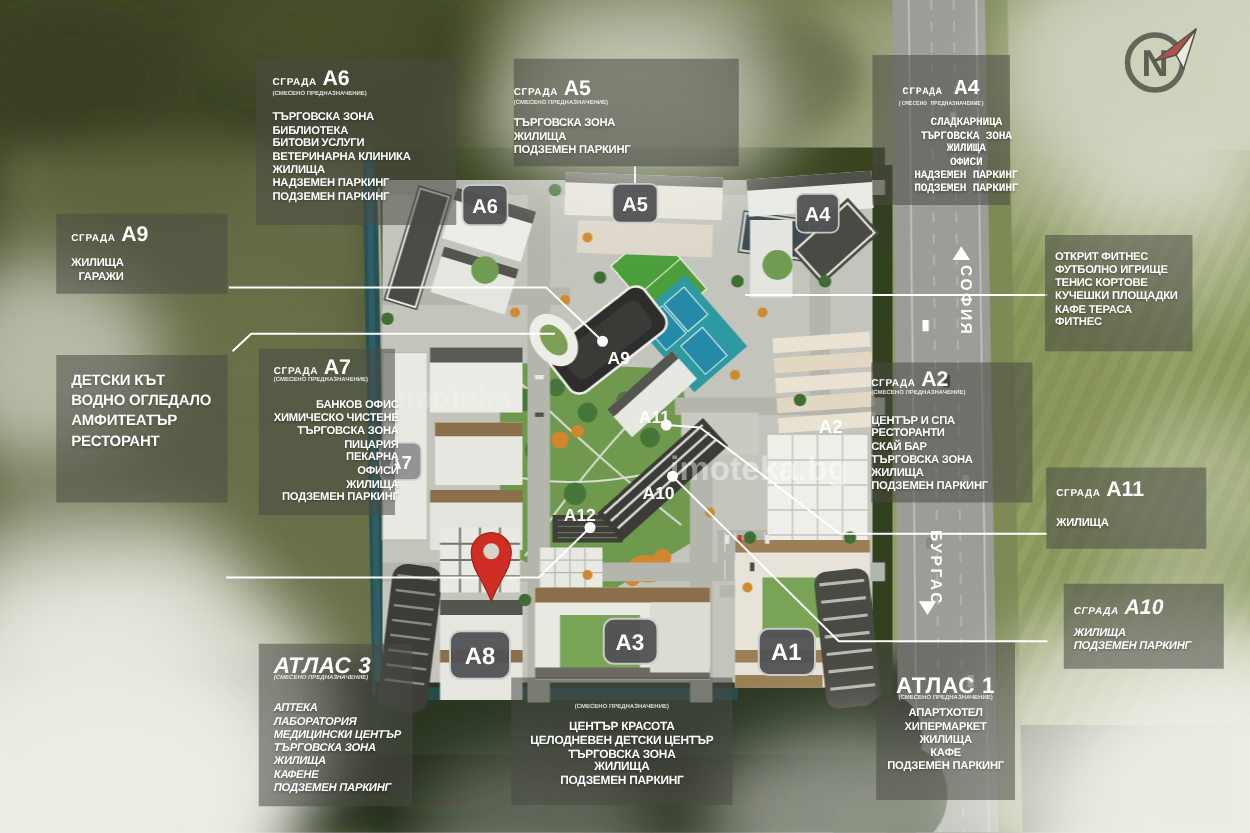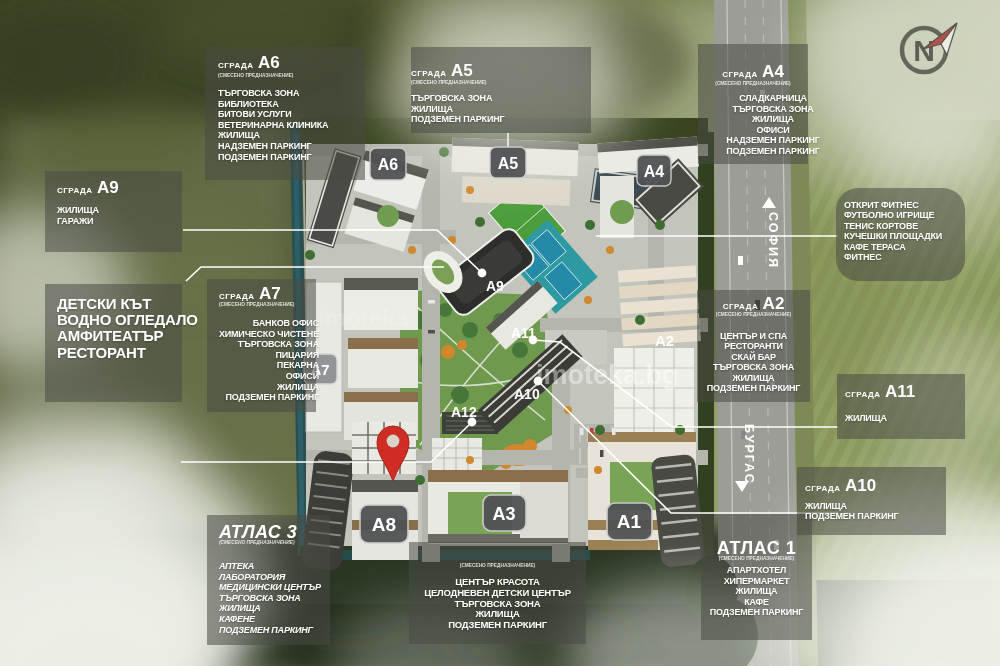--- a/index.html
+++ b/index.html
@@ -436,39 +436,39 @@
   </div>
 
   <div class="box" style="left:411px;top:47px;width:180px;height:86px;text-align:left;">
     <div class="abs" style="left:0;top:14px;width:100%;"><span class="t1">СГРАДА</span> <span class="t2">A5</span></div>
     <div class="abs sub" style="left:0;top:33px;width:100%;">(СМЕСЕНО ПРЕДНАЗНАЧЕНИЕ)</div>
     <div class="abs items" style="left:0;top:46px;width:100%;">ТЪРГОВСКА ЗОНА
 ЖИЛИЩА
 ПОДЗЕМЕН ПАРКИНГ</div>
   </div>
 
-  <div class="box" style="left:698px;top:44px;width:110px;height:120px;text-align:center;">
+  <div class="box" style="left:698px;top:44px;width:110px;height:120px;text-align:center;font-family:Liberation Mono, monospace;">
     <div class="abs" style="left:0;top:18px;width:100%;"><span class="t1">СГРАДА</span> <span class="t2">A4</span></div>
     <div class="abs sub" style="left:0;top:37px;width:100%;">(СМЕСЕНО ПРЕДНАЗНАЧЕНИЕ)</div>
     <div class="abs items" style="left:0;top:49px;width:100%;padding-left:20px;">СЛАДКАРНИЦА
 ТЪРГОВСКА ЗОНА
 ЖИЛИЩА
 ОФИСИ
 НАДЗЕМЕН ПАРКИНГ
 ПОДЗЕМЕН ПАРКИНГ</div>
   </div>
 
-  <div class="box" style="left:45px;top:171px;width:137px;height:81px;">
+  <div class="box" style="left:45px;top:171px;width:137px;height:64px;text-align:right;">
     <div class="abs" style="left:12px;top:7px;"><span class="t1">СГРАДА</span> <span class="t2">A9</span></div>
     <div class="abs items" style="left:12px;top:34px;">ЖИЛИЩА
 ГАРАЖИ</div>
   </div>
 
   <div class="box" style="left:45px;top:284px;width:137px;height:118px;">
-    <div class="abs" style="left:12px;top:12px;font-weight:bold;font-size:15px;line-height:16.2px;letter-spacing:-0.2px;white-space:pre;text-shadow:0 1px 2px rgba(0,0,0,0.3);">ДЕТСКИ КЪТ
+    <div class="abs" style="left:12px;top:12px;font-weight:bold;font-size:12px;line-height:16.2px;letter-spacing:-0.2px;white-space:pre;text-shadow:0 1px 2px rgba(0,0,0,0.3);">ДЕТСКИ КЪТ
 ВОДНО ОГЛЕДАЛО
 АМФИТЕАТЪР
 РЕСТОРАНТ</div>
   </div>
 
   <div class="box" style="left:207px;top:279px;width:109px;height:133px;text-align:right;">
     <div class="abs" style="left:12px;top:5px;"><span class="t1">СГРАДА</span> <span class="t2">A7</span></div>
     <div class="abs sub" style="left:12px;top:23px;">(СМЕСЕНО ПРЕДНАЗНАЧЕНИЕ)</div>
     <div class="abs items" style="left:12px;top:39px;">БАНКОВ ОФИС
 ХИМИЧЕСКО ЧИСТЕНЕ
@@ -505,43 +505,43 @@
   <div class="box" style="left:701px;top:514px;width:111px;height:126px;text-align:center;">
     <div class="abs atl" style="left:0;top:24px;width:100%;">АТЛАС 1</div>
     <div class="abs sub" style="left:0;top:42px;width:100%;">(СМЕСЕНО ПРЕДНАЗНАЧЕНИЕ)</div>
     <div class="abs items" style="left:0;top:51px;width:100%;">АПАРТХОТЕЛ
 ХИПЕРМАРКЕТ
 ЖИЛИЩА
 КАФЕ
 ПОДЗЕМЕН ПАРКИНГ</div>
   </div>
 
-  <div class="box" style="left:697px;top:290px;width:113px;height:112px;text-align:center;">
+  <div class="box" style="left:697px;top:290px;width:113px;height:112px;padding-left:16px;">
     <div class="abs" style="left:0;top:4px;width:100%;"><span class="t1">СГРАДА</span> <span class="t2">A2</span></div>
     <div class="abs sub" style="left:0;top:22px;width:100%;">(СМЕСЕНО ПРЕДНАЗНАЧЕНИЕ)</div>
     <div class="abs items" style="left:0;top:41px;width:100%;line-height:10.4px;">ЦЕНТЪР И СПА
 РЕСТОРАНТИ
 СКАЙ БАР
 ТЪРГОВСКА ЗОНА
 ЖИЛИЩА
 ПОДЗЕМЕН ПАРКИНГ</div>
   </div>
 
-  <div class="box" style="left:836px;top:188px;width:129px;height:93px;border-radius:22px;">
+  <div class="box" style="left:836px;top:188px;width:118px;height:93px;">
     <div class="abs items" style="left:8px;top:12px;line-height:10.4px;">ОТКРИТ ФИТНЕС
 ФУТБОЛНО ИГРИЩЕ
 ТЕНИС КОРТОВЕ
 КУЧЕШКИ ПЛОЩАДКИ
 КАФЕ ТЕРАСА
 ФИТНЕС</div>
   </div>
 
   <div class="box" style="left:837px;top:374px;width:128px;height:65px;">
     <div class="abs" style="left:8px;top:8px;"><span class="t1">СГРАДА</span> <span class="t2">A11</span></div>
     <div class="abs items" style="left:8px;top:39px;">ЖИЛИЩА</div>
   </div>
 
-  <div class="box" style="left:797px;top:467px;width:149px;height:68px;">
+  <div class="box" style="left:851px;top:467px;width:128px;height:68px;font-style:italic;">
     <div class="abs" style="left:8px;top:9px;"><span class="t1">СГРАДА</span> <span class="t2">A10</span></div>
     <div class="abs items" style="left:8px;top:34px;line-height:10.4px;">ЖИЛИЩА
 ПОДЗЕМЕН ПАРКИНГ</div>
   </div>
 </div>
 
 </body></html>

